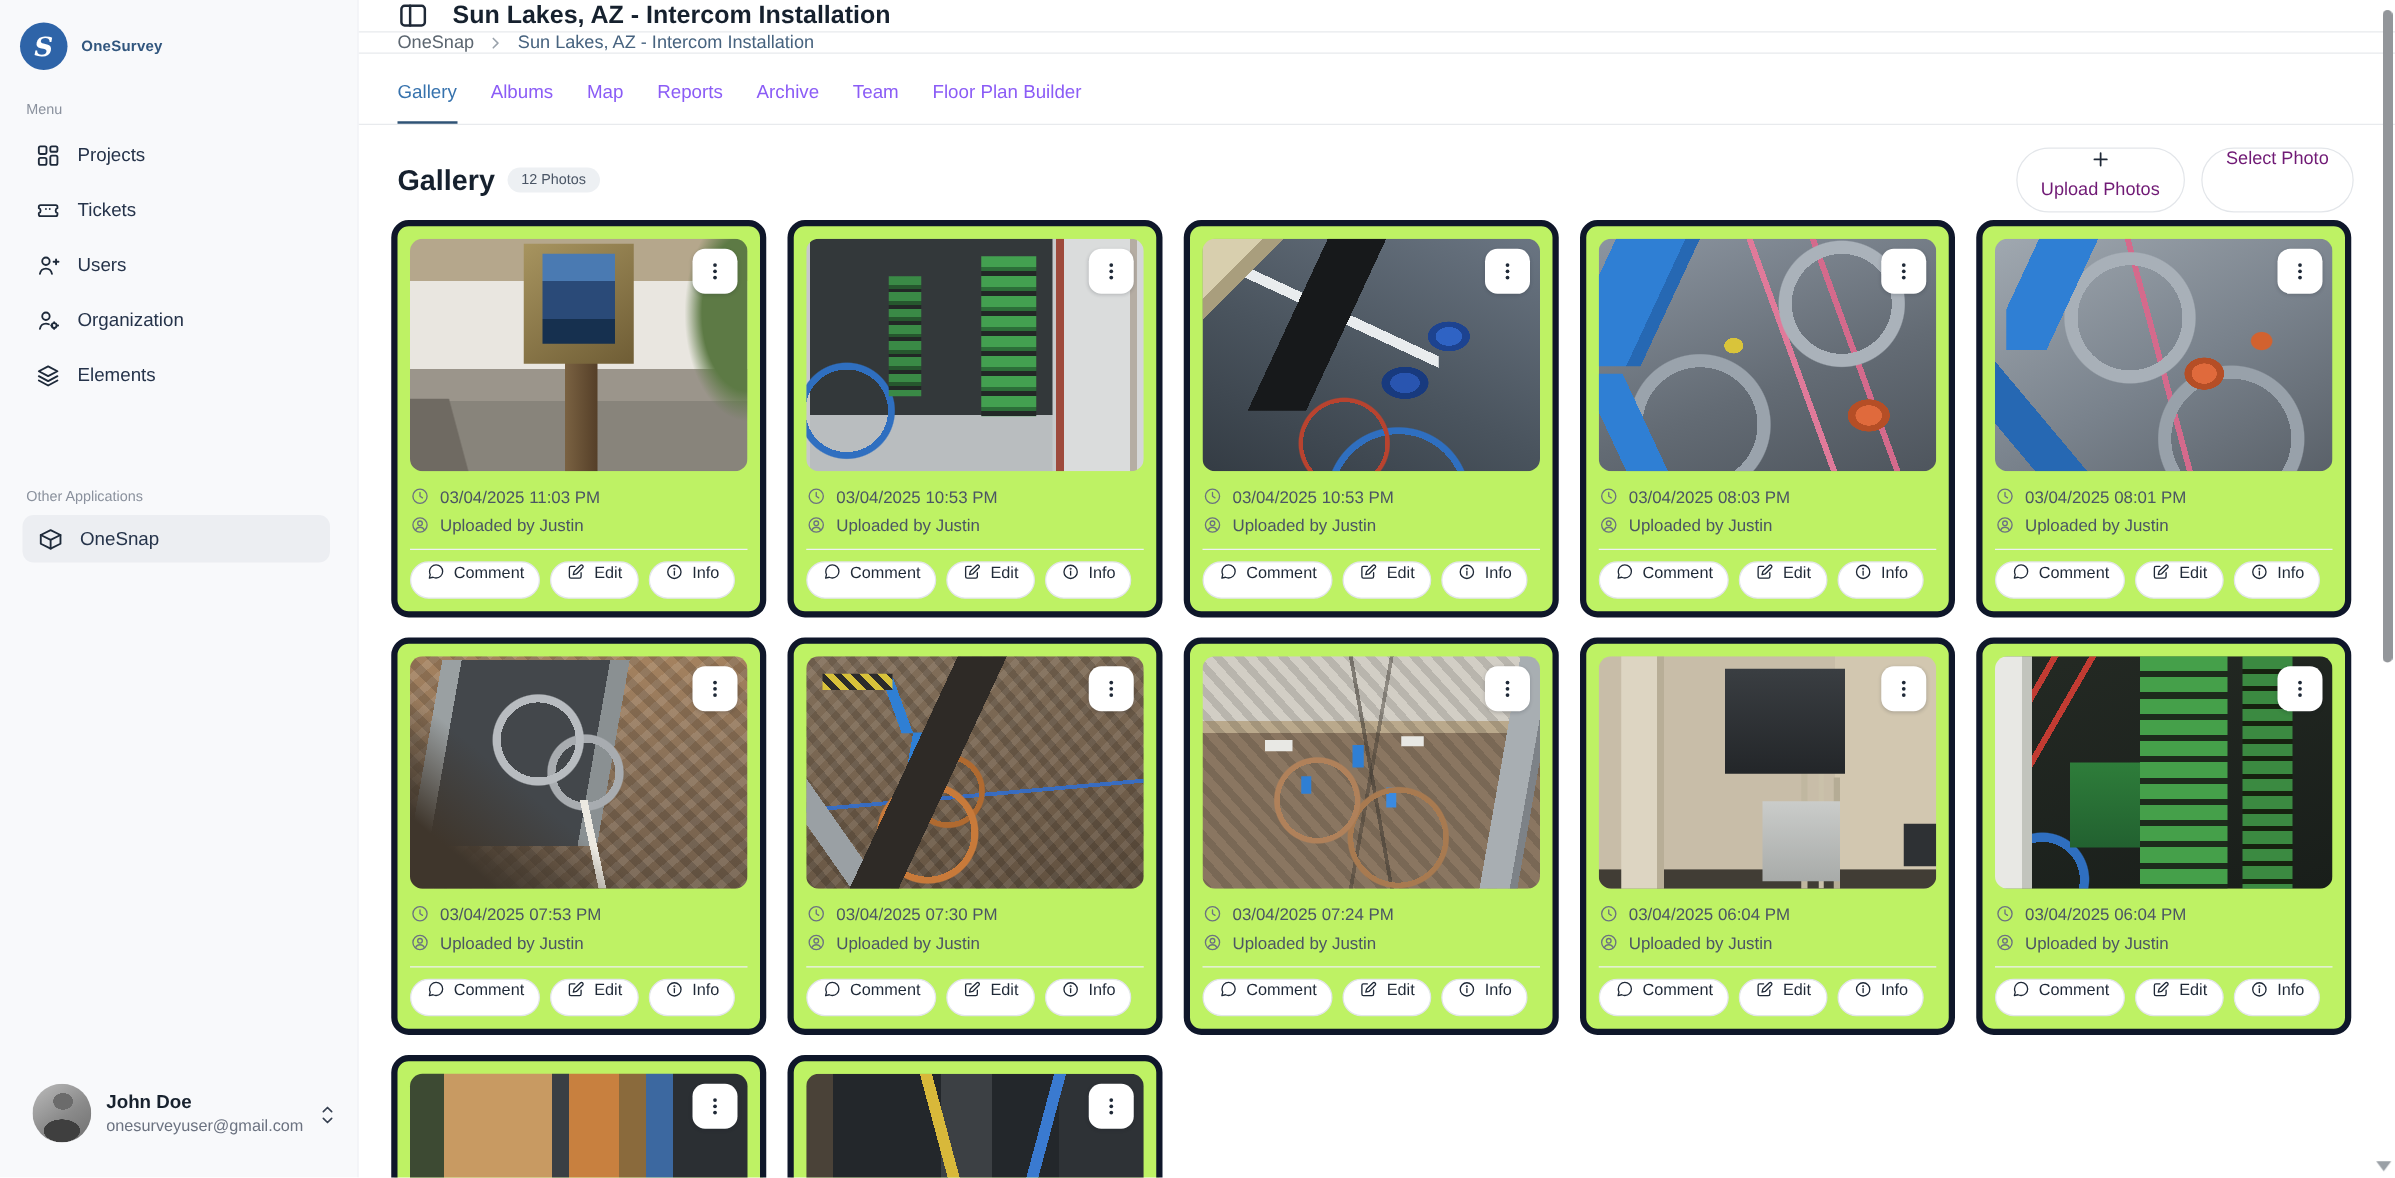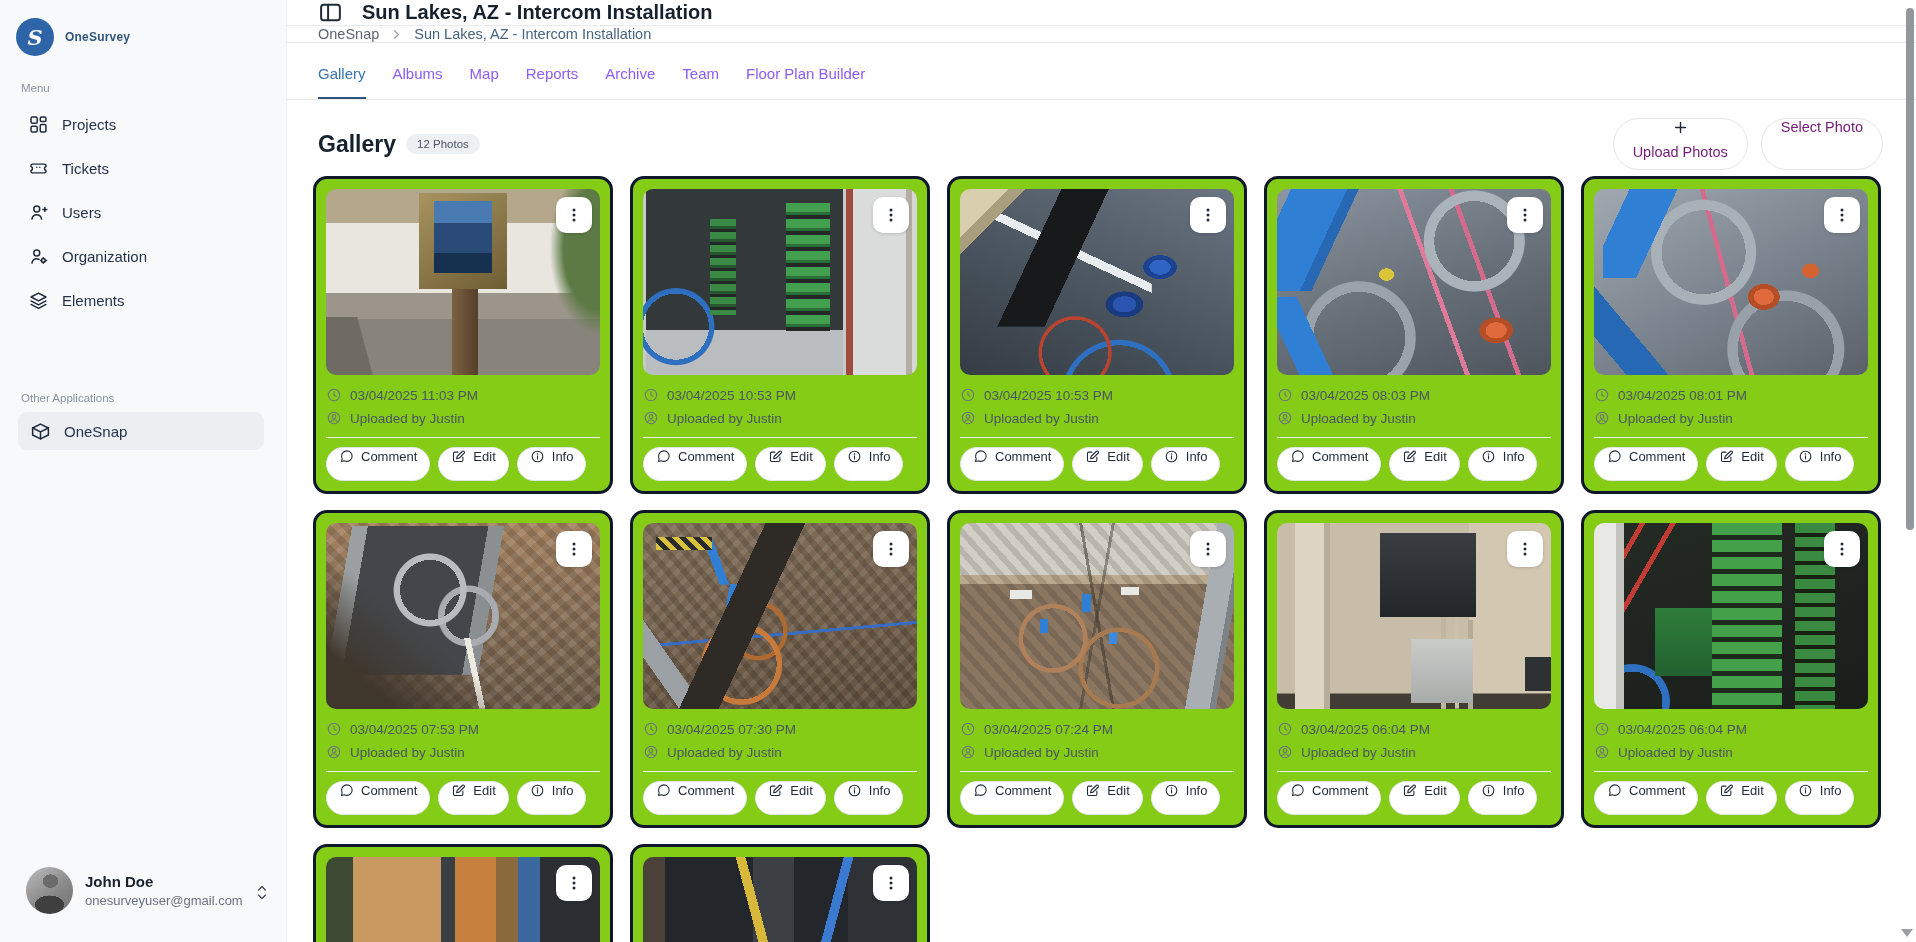--- a/index.html
+++ b/index.html
@@ -57,33 +57,33 @@
   .count-badge { background:#edf0f3; color:#4a5565; font-size:11.5px; border-radius:999px;
     padding:4px 11px; margin-left:10px; }
   .head-actions { margin-left:auto; display:flex; gap:13px; }
   .pill-btn { display:flex; align-items:center; gap:8px; height:52px; padding:0 19px;
     background:#fff; border:1px solid #e3e6ea; border-radius:999px; font-size:14.5px;
     color:#701a75; cursor:pointer; font-family:inherit;flex-direction:column; }
   .pill-btn svg { width:17px; height:17px; stroke:#1f2937; fill:none; stroke-width:2; stroke-linecap:round; }
 
   
   .grid { display:grid; grid-template-columns:repeat(5,300px); gap:16px 17px; margin:12px 33px 0 26px; }
-  .card { background:#84cc16; border:3px solid #0f172a; border-radius:14px; padding:10px; position:relative; }
+  .card { background:#bef264; border:5px solid #0f172a; border-radius:14px; padding:10px; position:relative; }
   .photo { height:186px; border-radius:10px; background-color:#8a8f94; position:relative; cursor:pointer; }
   .kebab { position:absolute; top:8px; right:8px; width:36px; height:36px; background:#fff;
     border:none; border-radius:10px; box-shadow:0 1px 3px rgba(20,30,40,.18); cursor:pointer;
     display:flex; align-items:center; justify-content:center; }
   .kebab svg { width:16px; height:16px; fill:#1f2937; }
   .meta-row { display:flex; align-items:center; gap:8px; font-size:13.5px; color:#4b5563; }
   .meta-row.first { margin-top:12px; }
   .meta-row.second { margin-top:7px; }
   .meta-row svg { width:16px; height:16px; stroke:#6b7280; fill:none; stroke-width:1.6; stroke-linecap:round; stroke-linejoin:round; flex:none; }
   .card-divider { border-top:1px solid #eef0f3; margin-top:11px; }
   .actions { display:flex; gap:8px; margin-top:9px; }
-  .action-btn { display:flex; align-items:flex-end; gap:7px; height:30px; padding:16px 12px;
+  .action-btn { display:flex; align-items:flex-start; gap:7px; height:30px; padding:0 12px;
     background:#fff; border:1px solid #e2e5ea; border-radius:999px; font-size:13px;
     color:#1f2937; cursor:pointer; font-family:inherit; }
   .action-btn svg { width:15px; height:15px; stroke:#1f2937; fill:none; stroke-width:1.7; stroke-linecap:round; stroke-linejoin:round; }
 
   
   .sb-thumb { position:fixed; right:2px; top:8px; width:8px; height:522px; background:#93969a; border-radius:4px; }
   .sb-arrow { position:fixed; right:3px; bottom:5px; width:0; height:0;
     border-left:6px solid transparent; border-right:6px solid transparent; border-top:8px solid #9aa0a6; }
 
   

